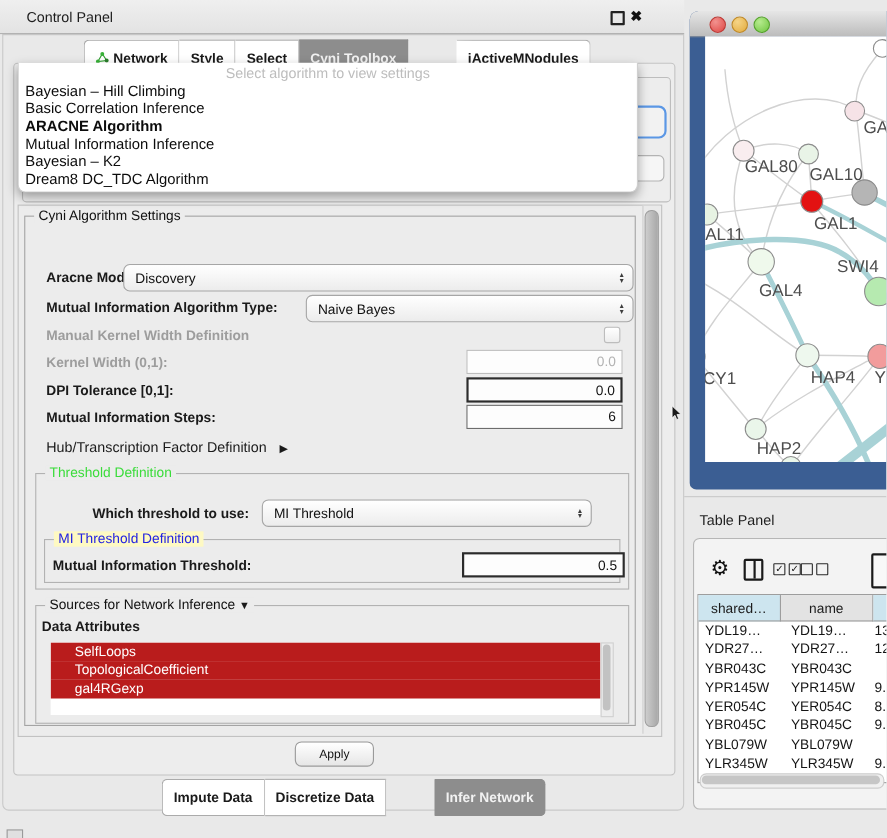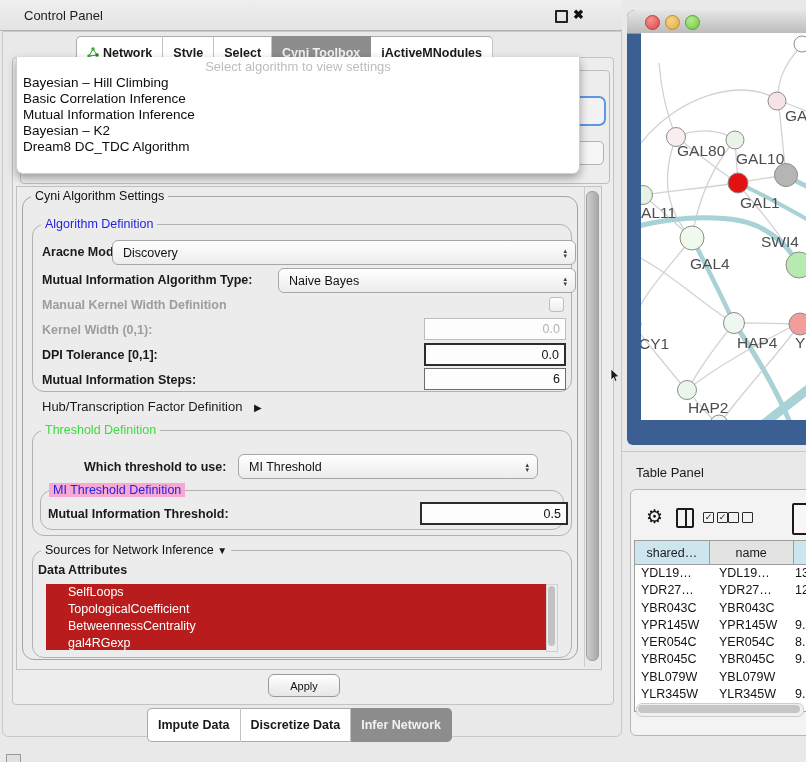--- a/index.html
+++ b/index.html
@@ -18,48 +18,48 @@
   .inner-box{left:12px;top:57px;width:600px;height:646px;background:#ededed;
     border:1px solid #c3c3c3;border-radius:4px;}
 
   
   .segbar{display:flex;height:22px;z-index:6;}
   .seg{display:flex;align-items:center;justify-content:center;gap:4px;
     background:#fff;border-top:1px solid #ababab;border-bottom:1px solid #ababab;
     border-right:1px solid #c2c2c2;font-size:12.5px;font-weight:bold;color:#1a1a1a;
     padding:16px 10px;white-space:nowrap;}
   .seg:first-child{border-left:1px solid #ababab;border-radius:5px 0 0 5px;}
-  .seg:last-child{border-radius:0 5px 5px 0;}
+  .seg:last-child{border-radius:0 5px 5px 0;margin-left:44px;}
   .seg.sel{background:#8d8d8d;color:#f2f2f2;border-color:#8d8d8d;}
   #tab-bar{left:76px;top:36px;}
   #bottom-tab-bar{left:147px;top:708px;}
 
   
   .frag-group{left:20px;top:70px;width:588px;height:112px;border:1px solid #bdbdbd;border-radius:4px;}
   .frag-combo1{left:30px;top:96px;width:572px;height:26px;border-radius:7px;
     border:2px solid #5b97e5;background:#f2f2f2;}
   .frag-combo2{left:38px;top:141px;width:564px;height:22px;border-radius:5px;
     border:1px solid #b3b3b3;background:#f6f6f6;}
 
   
   .popup{left:16px;top:57px;width:562px;background:#fff;z-index:10;
     border:1px solid #cfcfcf;border-top:none;border-radius:0 0 7px 7px;
-    box-shadow:0 4px 10px rgba(0,0,0,.35);padding-bottom:18px;}
+    box-shadow:0 4px 10px rgba(0,0,0,.35);padding-bottom:3px;}
   .popup-hint{height:16px;text-align:center;color:#bdbdbd;font-size:13px;padding-top:2px;}
   .popup-item{height:16px;line-height:16px;padding-left:6px;font-size:13.5px;color:#0c0c0c;}
   .popup-item.bold{font-weight:bold;}
 
   
   .scroll-area{left:16px;top:186px;width:584px;height:482px;background:#ececec;
     border:1px solid #c2c2c2;}
   .vscroll-track{left:584px;top:187px;width:15px;height:480px;background:#eaeaea;
     border-left:1px solid #cdcdcd;}
   .vscroll-thumb{left:586px;top:191px;width:11px;height:468px;border-radius:6px;
     background:linear-gradient(90deg,#cdcdcd,#a8a8a8);border:1px solid #9f9f9f;}
-  .group{border:1px solid #b2b2b2;border-radius:12px;}
+  .group{border:1px solid #b2b2b2;border-radius:0;}
   .legend{position:absolute;top:-8px;left:8px;background:#ececec;padding:0 4px;
     font-size:12.5px;white-space:nowrap;}
   .legend.blue{color:#2323e2;}
   .legend.green{color:#3bdc3b;}
   .lbl{position:absolute;font-size:12.5px;font-weight:bold;color:#1a1a1a;white-space:nowrap;}
   .lbl.dis{color:#9d9d9d;}
   .combo{position:absolute;display:flex;align-items:center;height:23px;
     background:linear-gradient(#ffffff,#ececec);border:1px solid #a6a6a6;border-radius:6px;
     font-size:12.5px;color:#111;padding-left:10px;}
   .combo .stepper{position:absolute;right:8px;display:flex;flex-direction:column;
@@ -162,37 +162,35 @@
       <div class="seg">
         <span>jActiveMNodules</span>
       </div>
     </div>
 
   <div class="abs popup">
     <div class="popup-hint">Select algorithm to view settings</div>
     <div id="popup-items">
         <div class="popup-item">Bayesian – Hill Climbing</div>
         <div class="popup-item">Basic Correlation Inference</div>
+        <div class="popup-item bold">ARACNE Algorithm</div>
         <div class="popup-item">Mutual Information Inference</div>
         <div class="popup-item">Bayesian – K2</div>
         <div class="popup-item">Dream8 DC_TDC Algorithm</div>
       </div>
   </div>
 
   <div class="abs scroll-area"></div>
   <div class="abs vscroll-track"></div>
   <div class="abs vscroll-thumb"></div>
 
   <div class="abs group" style="left:22px;top:196px;width:554px;height:462px;border-color:#a4a4a4;">
     <span class="legend">Cyni Algorithm Settings</span>
   </div>
 
-  <div class="abs group" style="left:32px;top:224px;width:538px;height:166px;">
-    <span class="legend blue">Algorithm Definition</span>
-  </div>
   <div class="lbl" style="left:42px;top:245px;">Aracne Mode:</div>
   <div class="combo" style="left:112px;top:240px;width:452px;">
     <span>Discovery</span>
     <span class="stepper">
         <span>▴</span>
         <span>▾</span>
       </span>
   </div>
   <div class="lbl" style="left:42px;top:273px;">Mutual Information Algorithm Type:</div>
   <div class="combo" style="left:278px;top:268px;width:286px;">
@@ -221,36 +219,35 @@
   </div>
   <div class="lbl" style="left:84px;top:460px;">Which threshold to use:</div>
   <div class="combo" style="left:238px;top:454px;width:288px;">
     <span>MI Threshold</span>
     <span class="stepper">
         <span>▴</span>
         <span>▾</span>
       </span>
   </div>
   <div class="abs group" style="left:40px;top:490px;width:522px;height:38px;">
-    <span class="legend blue" style="background:#f9a8d4;">MI Threshold Definition</span>
+    <span class="legend blue" style="background:#fef9c3;">MI Threshold Definition</span>
   </div>
   <div class="lbl" style="left:48px;top:507px;">Mutual Information Threshold:</div>
   <div class="field dark" style="left:420px;top:502px;width:134px;">0.5</div>
 
   <div class="abs group" style="left:32px;top:550px;width:538px;height:106px;">
     <span class="legend">
       <span style="color:#111;">Sources for Network Inference</span>
       <span class="tri">▼</span>
     </span>
   </div>
   <div class="lbl" style="left:38px;top:563px;">Data Attributes</div>
   <div class="abs attr-list" id="attr-list">
       <div class="attr-item">SelfLoops</div>
       <div class="attr-item">TopologicalCoefficient</div>
-      <div class="attr-item">BetweennessCentrality</div>
       <div class="attr-item">gal4RGexp</div>
     </div>
   <div class="abs attr-scroll"></div>
   <div class="abs attr-thumb"></div>
 
   <div class="abs apply-btn">Apply</div>
 
   <div class="abs segbar" id="bottom-tab-bar">
       <div class="seg">
         <span>Impute Data</span>

